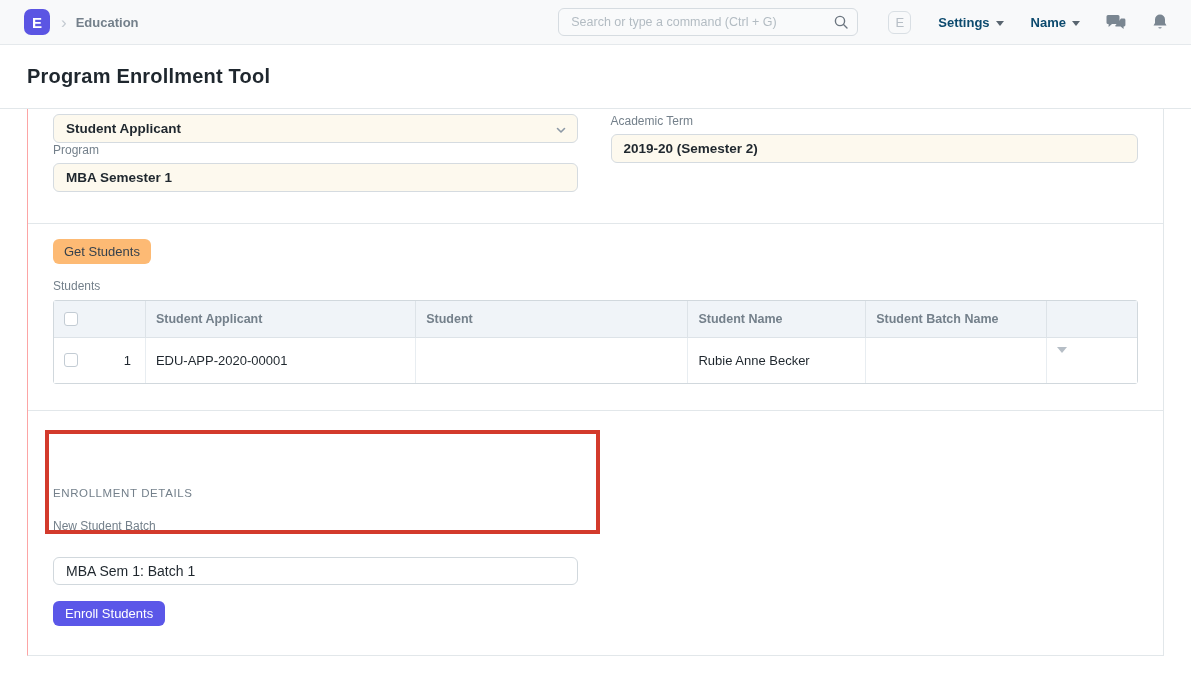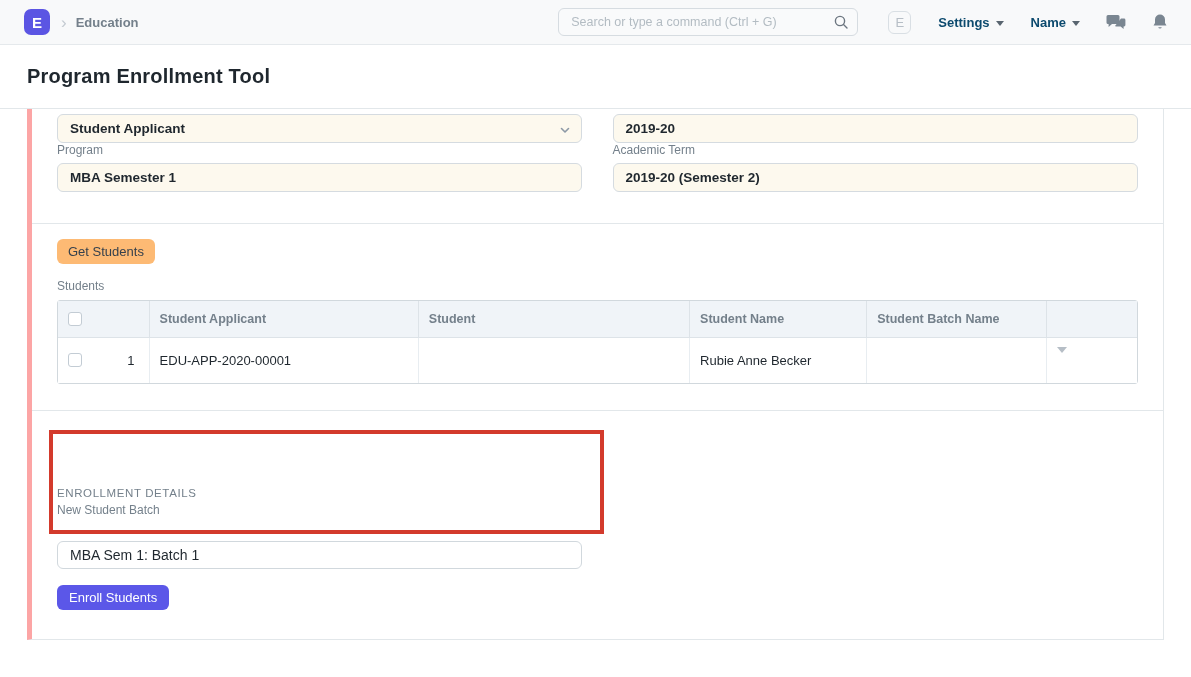--- a/index.html
+++ b/index.html
@@ -26,21 +26,21 @@
   .caret-down { width:0; height:0; border-left:4px solid transparent; border-right:4px solid transparent;
     border-top:5px solid #596570; margin-left:6px; margin-top:2px; }
   .nav-ico { margin-left:26px; cursor:pointer; display:flex; align-items:center; }
 
   
   .page-head { height:64px; background:#fff; border-bottom:1px solid #e2e7ea;
     display:flex; align-items:center; padding:0 27px; }
   .page-title { font-size:20px; font-weight:700; color:#1f272e; letter-spacing:.2px; }
 
   
-  .card { margin:0 27px; width:1137px; border-left:5px solid #fca5a5; border-right:1px solid #e2e7ea;
+  .card { margin:0 27px; width:1137px; border-left:1px solid #fca5a5; border-right:1px solid #e2e7ea;
     border-bottom:1px solid #e2e7ea; }
   .section { padding:0 25px; }
   .divider { border-bottom:1px solid #e2e7ea; }
 
   .two-col { display:grid; grid-template-columns:1fr 1fr; column-gap:30px; padding-top:5px; padding-bottom:31px; }
   .field-label { font-size:12px; color:#74808b; margin-top:0; }
   .control { height:29px; border:1px solid #d5dbe0; border-radius:6px; background:#fdf9ee;
     display:flex; align-items:center; padding:0 12px; font-size:13.5px; font-weight:700; color:#1f272e;
     position:relative; width:100%; }
   .control.select { cursor:pointer; }
@@ -141,23 +141,20 @@
               <path d="M2.5 4.5 6 8l3.5-3.5" fill="none" stroke="#8d99a6" stroke-width="1.6" stroke-linecap="round" stroke-linejoin="round"></path>
             </svg>
         </span>
       </div>
       <div class="field-label">Program</div>
       <div class="control mt6 w-field">
         <span>MBA Semester 1</span>
       </div>
     </div>
     <div>
-      <div class="control">
-        <span>2019-20</span>
-      </div>
       <div class="field-label">Academic Term</div>
       <div class="control mt6">
         <span>2019-20 (Semester 2)</span>
       </div>
     </div>
   </div>
 
   <div class="divider"></div>
 
   <div class="section sec-b">
@@ -201,20 +198,20 @@
         </tbody>
       </table>
     </div>
   </div>
 
   <div class="divider"></div>
 
   <div class="section sec-c">
     <div class="annotation"></div>
     <div class="sec-heading">ENROLLMENT DETAILS</div>
-    <div class="field-label" style="margin-top:4px">New Student Batch</div>
+    <div class="field-label" style="margin-top:20px">New Student Batch</div>
     <input type="text" class="input-plain" value="MBA Sem 1: Batch 1" style="">
     <div>
       <button class="btn-primary enroll-btn">Enroll Students</button>
     </div>
   </div>
 
 </div>
 
 </body></html>

